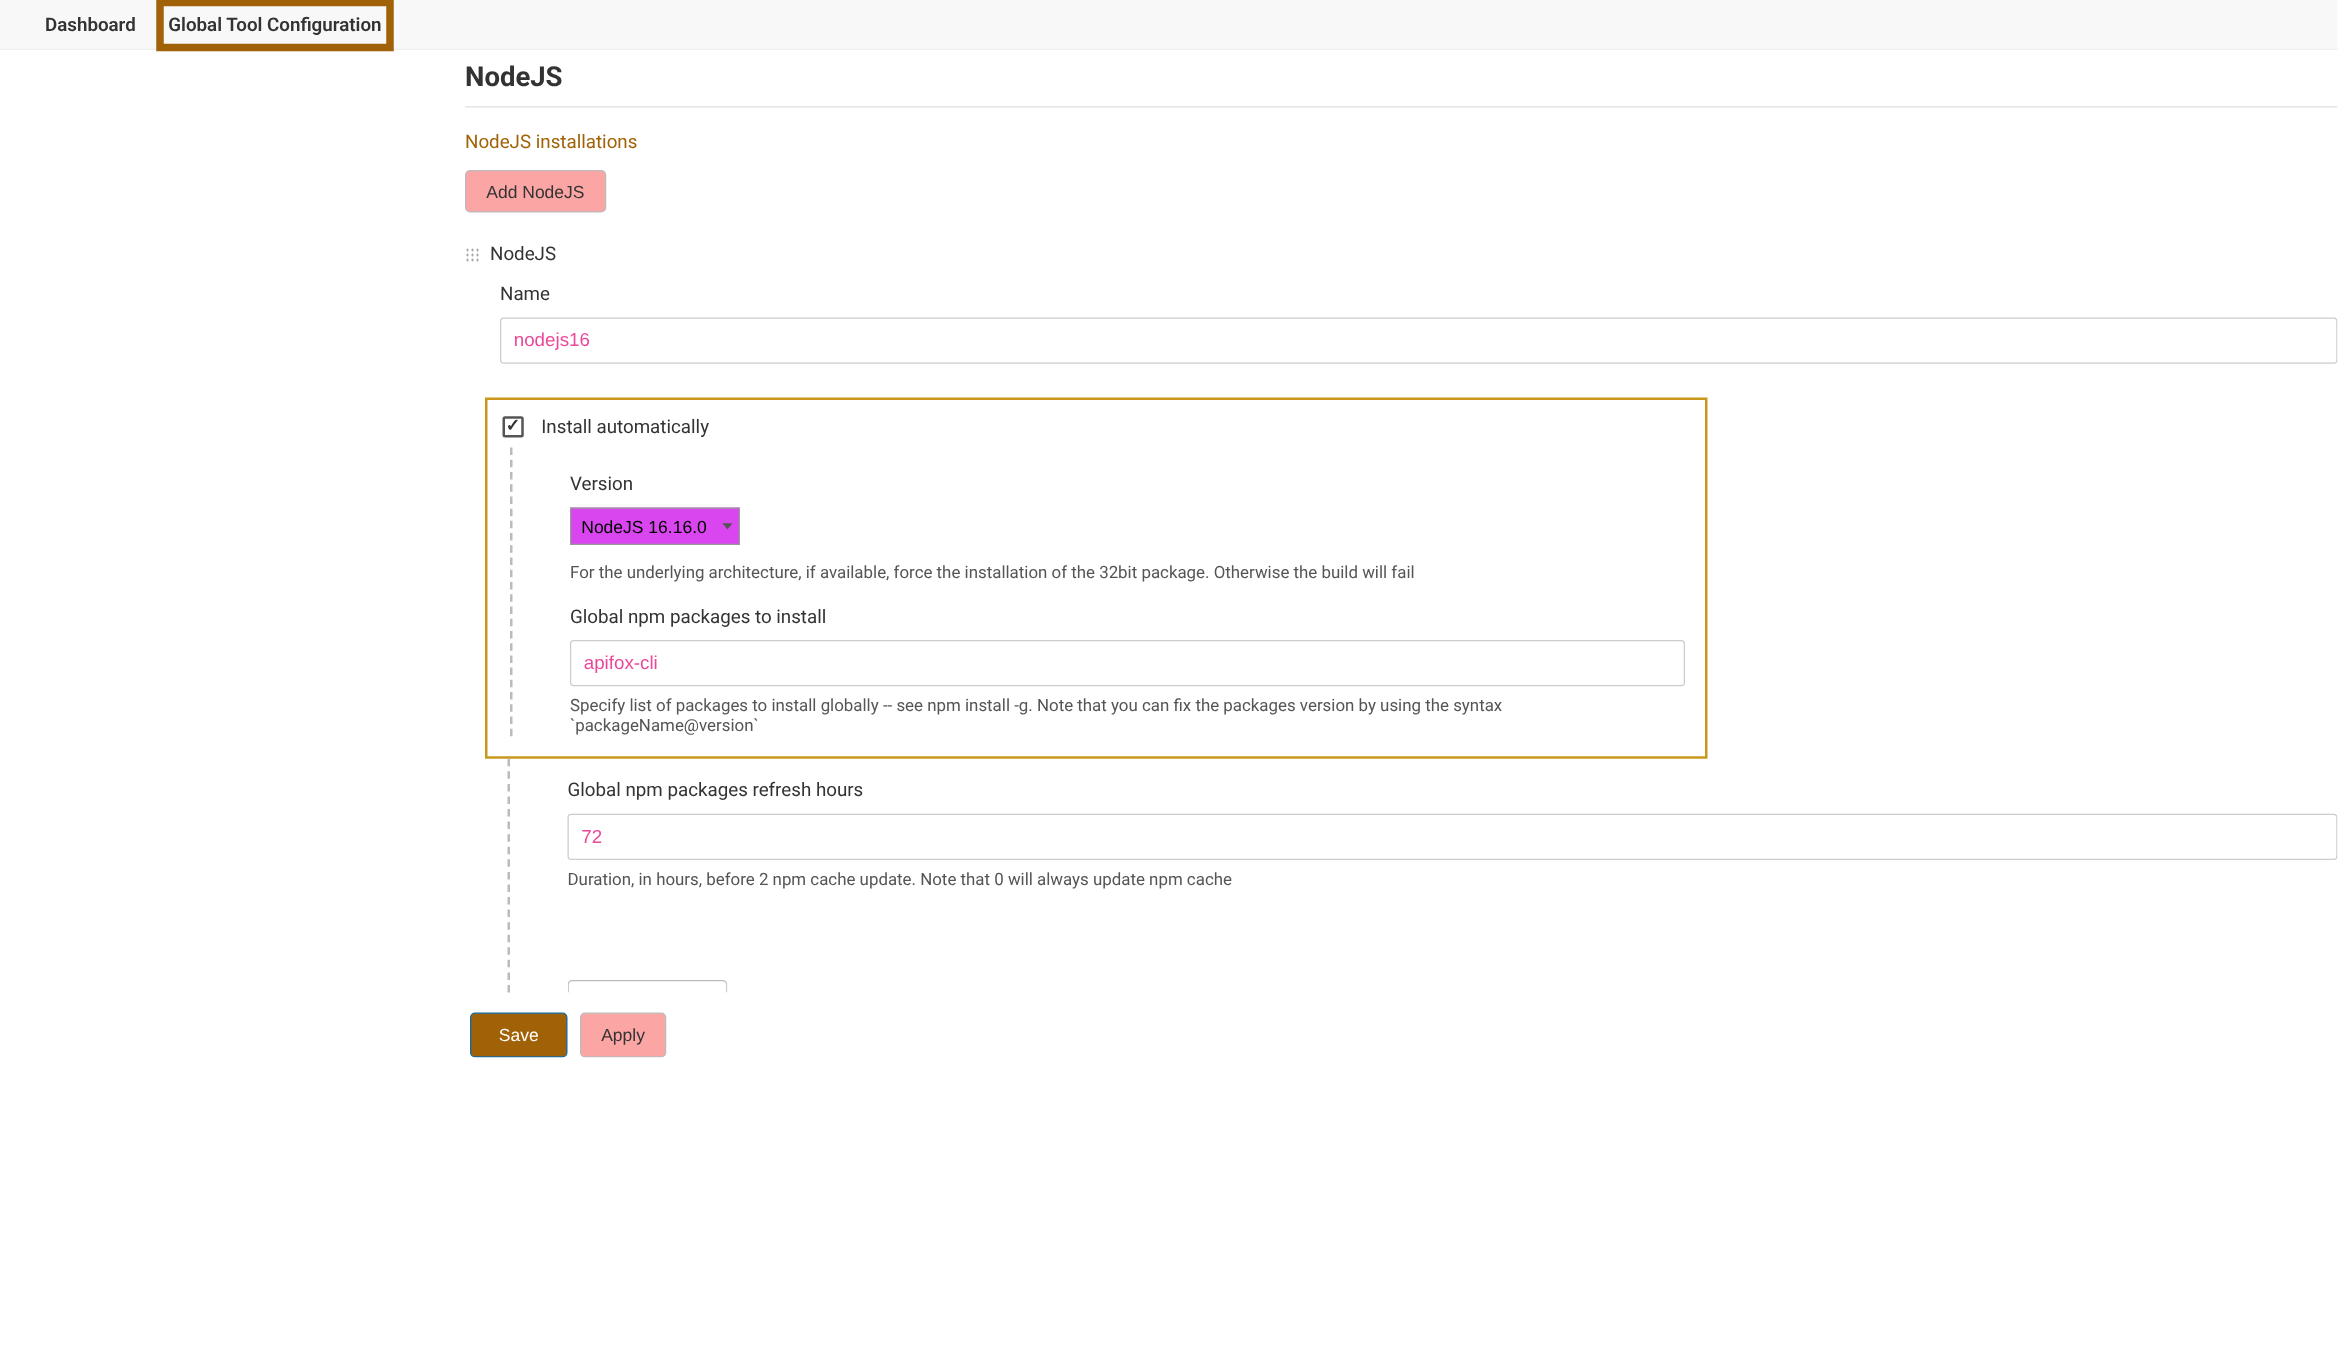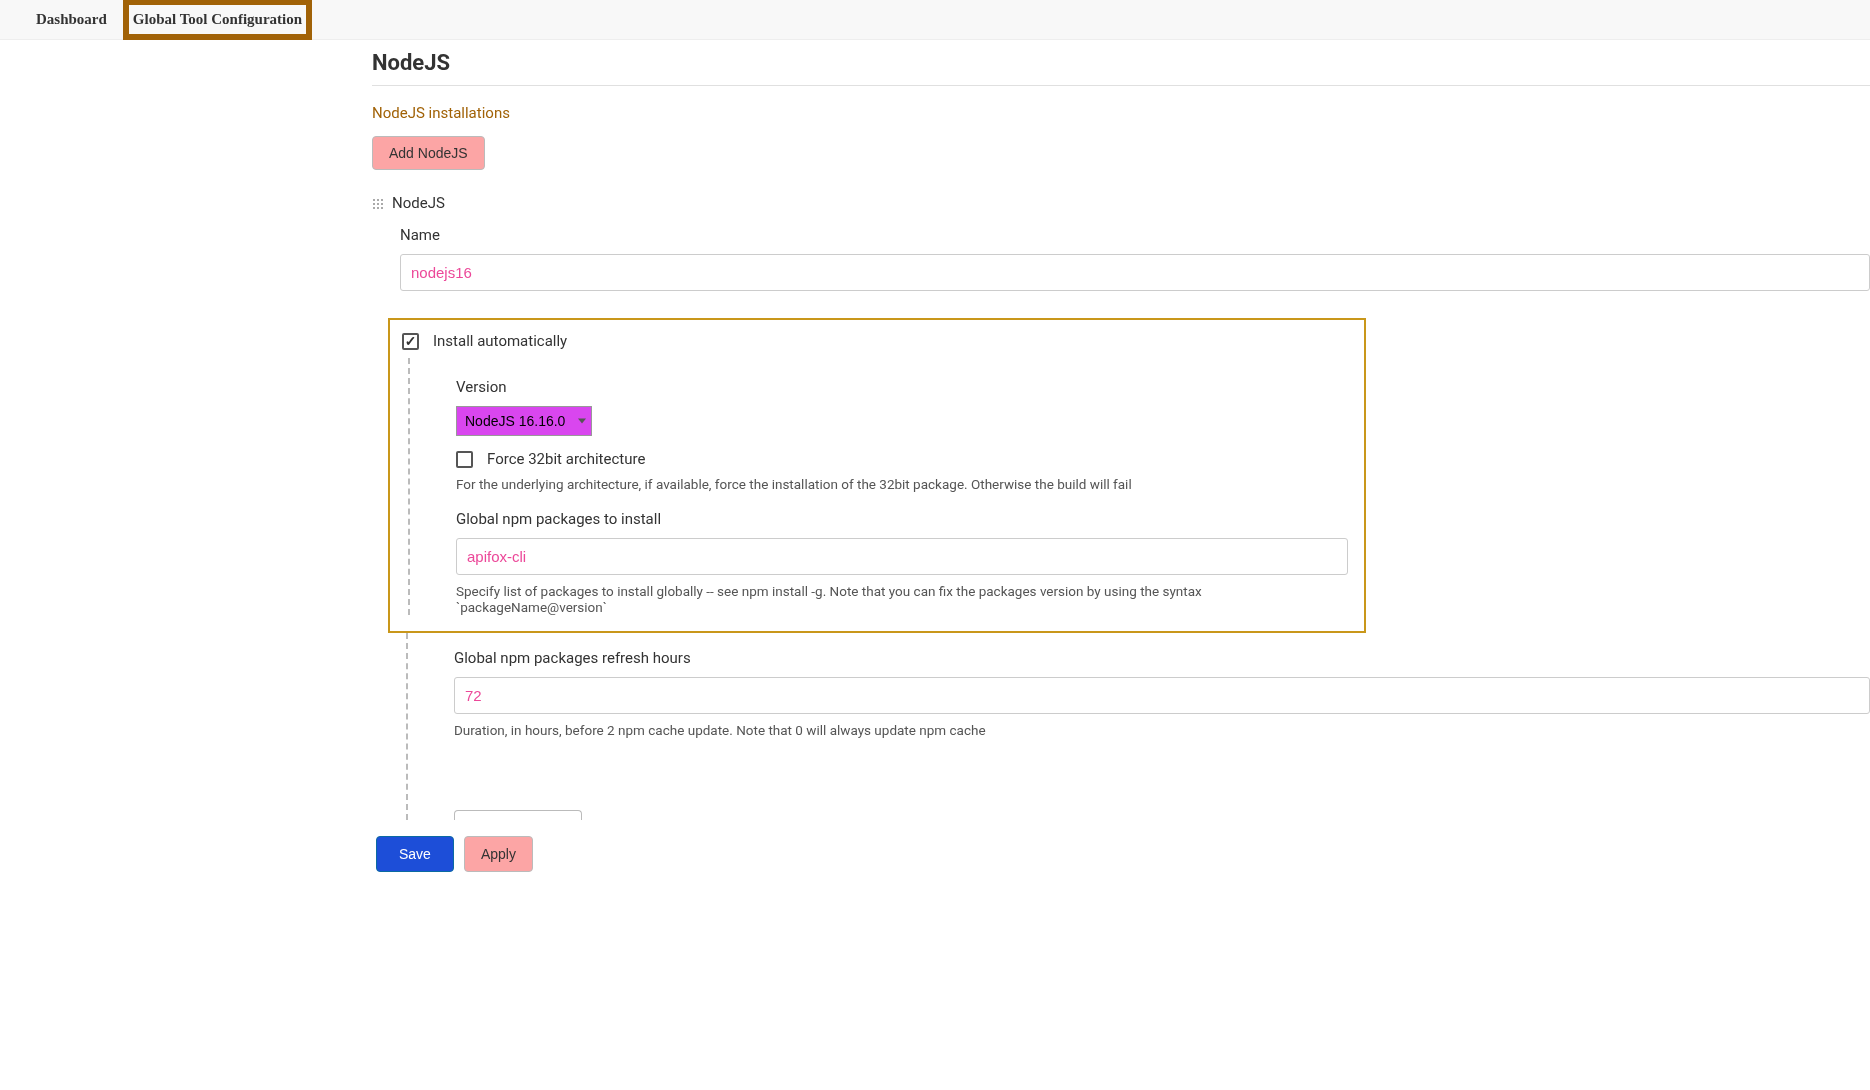--- a/index.html
+++ b/index.html
@@ -20,21 +20,20 @@
       display: flex;
       align-items: center;
       height: 40px;
     }
     .breadcrumb-item {
       padding: 8px 16px;
       font-size: 15px;
       font-weight: 600;
       color: #333;
       cursor: pointer;
-      font-family: Liberation Serif, serif;
     }
     .breadcrumb-item.highlighted {
       border: 6px solid #a16207;
       padding: 6px 4px;
     }
     .main-content {
       margin-left: 372px;
       padding-top: 10px;
       padding-right: 0;
     }
@@ -203,21 +202,21 @@
       border-bottom: none;
       border-radius: 4px 4px 0 0;
     }
     .bottom-buttons {
       margin-top: 16px;
       margin-left: 4px;
       display: flex;
       gap: 10px;
     }
     .btn-primary {
-      background: #1d4ed8;
+      background: #a16207;
       color: #fff;
       border: 1px solid #0b6aa2;
       border-radius: 4px;
       padding: 9px 22px;
       font-size: 14px;
       font-weight: 500;
       cursor: pointer;
     }
   </style>
 </head>
@@ -260,24 +259,20 @@
         <div class="field-label">Version</div>
         <div class="select-wrap">
           <select class="select-input">
             <option>NodeJS 16.16.0</option>
           </select>
           <div class="select-arrow"></div>
         </div>
       </div>
 
       <div class="nested-field">
-        <div class="checkbox-row" style="padding-left:0;">
-          <div class="checkbox"></div>
-          <div class="checkbox-label">Force 32bit architecture</div>
-        </div>
         <div class="help-text">For the underlying architecture, if available, force the installation of the 32bit package. Otherwise the build will fail</div>
       </div>
 
       <div class="nested-field" style="margin-top:18px;">
         <div class="field-label">Global npm packages to install</div>
         <input type="text" class="text-input" value="apifox-cli" style="">
         <div class="help-text">Specify list of packages to install globally -- see npm install -g. Note that you can fix the packages version by using the syntax `packageName@version`</div>
       </div>
 
     </div>

